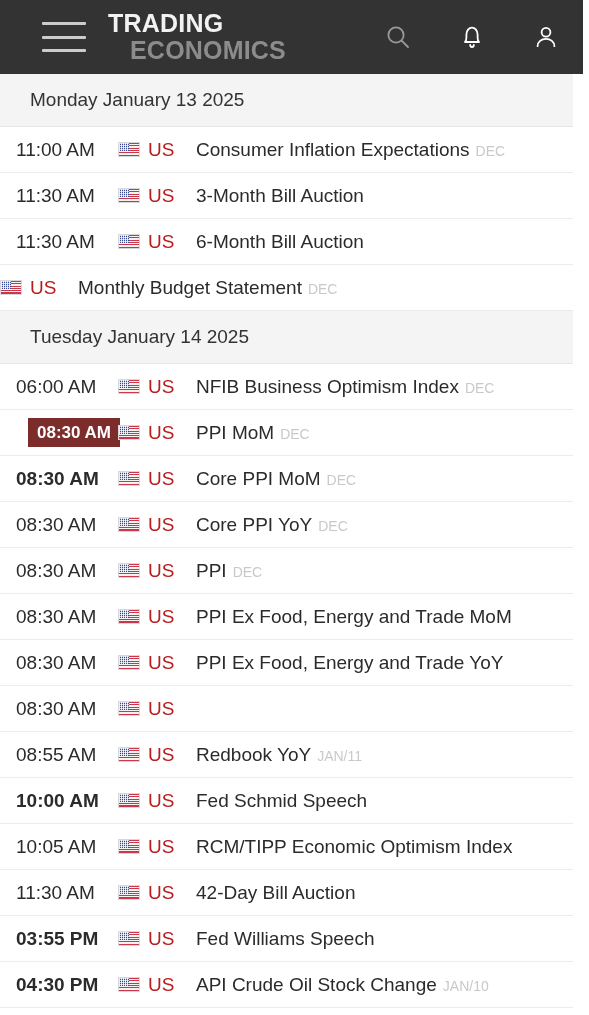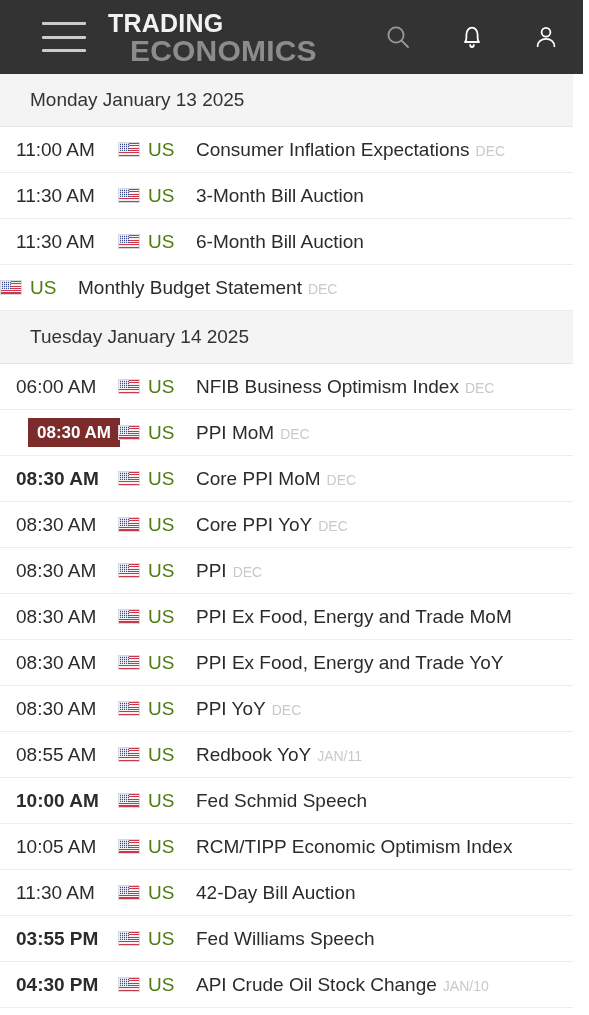--- a/index.html
+++ b/index.html
@@ -56,21 +56,21 @@
   .logo-top {
     display: block;
     font-size: 25px;
     font-weight: bold;
     color: #f2f2f2;
     letter-spacing: 0.2px;
     line-height: 25px;
   }
   .logo-bottom {
     display: block;
-    font-size: 30px;
+    font-size: 25px;
     font-weight: bold;
     color: #8c8c8c;
     letter-spacing: 0.2px;
     line-height: 25px;
     margin-left: 22px;
     margin-top: 2px;
   }
 
   .header-icons {
     position: absolute;
@@ -190,21 +190,21 @@
     background: #3a4a8c;
     background-image:
       repeating-linear-gradient(to right, rgba(255,255,255,.85) 0 0.7px, transparent 0.7px 2px),
       repeating-linear-gradient(to bottom, rgba(255,255,255,.7) 0 0.6px, transparent 0.6px 2px);
   }
 
   .cell-country {
     flex: 0 0 auto;
     width: 48px;
     font-size: 19px;
-    color: #4d7c0f;
+    color: #b91c1c;
     white-space: nowrap;
   }
 
   .cell-event {
     flex: 1 1 auto;
     font-size: 19px;
     color: #2b2b2b;
     white-space: nowrap;
     overflow: visible;
   }
@@ -382,21 +382,20 @@
       </div>
       <div class="event-row">
         <div class="cell-time">08:30 AM</div>
         <div class="cell-flag">
           <span class="flag-us">
             <span class="stripes"></span>
             <span class="canton"></span>
           </span>
         </div>
         <div class="cell-country">US</div>
-        <div class="cell-event"><span>PPI YoY</span><span class="ref">DEC</span></div>
       </div>
       <div class="event-row">
         <div class="cell-time">08:55 AM</div>
         <div class="cell-flag">
           <span class="flag-us">
             <span class="stripes"></span>
             <span class="canton"></span>
           </span>
         </div>
         <div class="cell-country">US</div>

